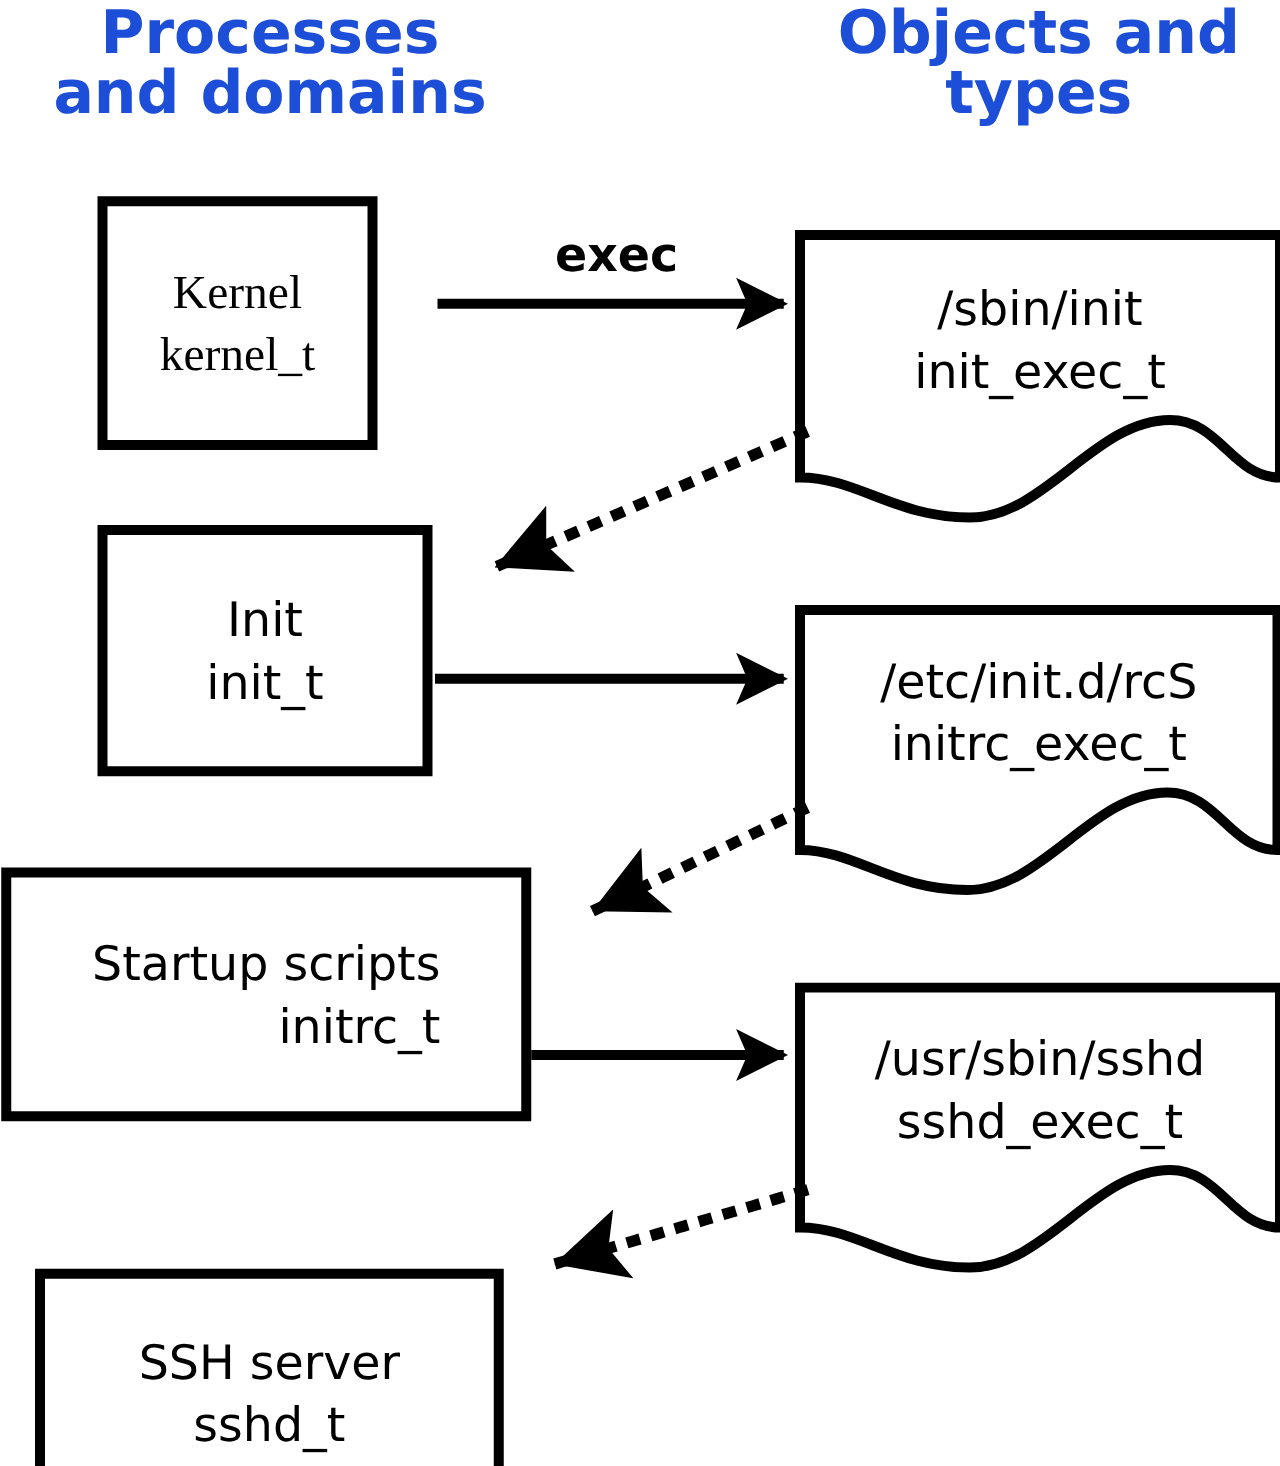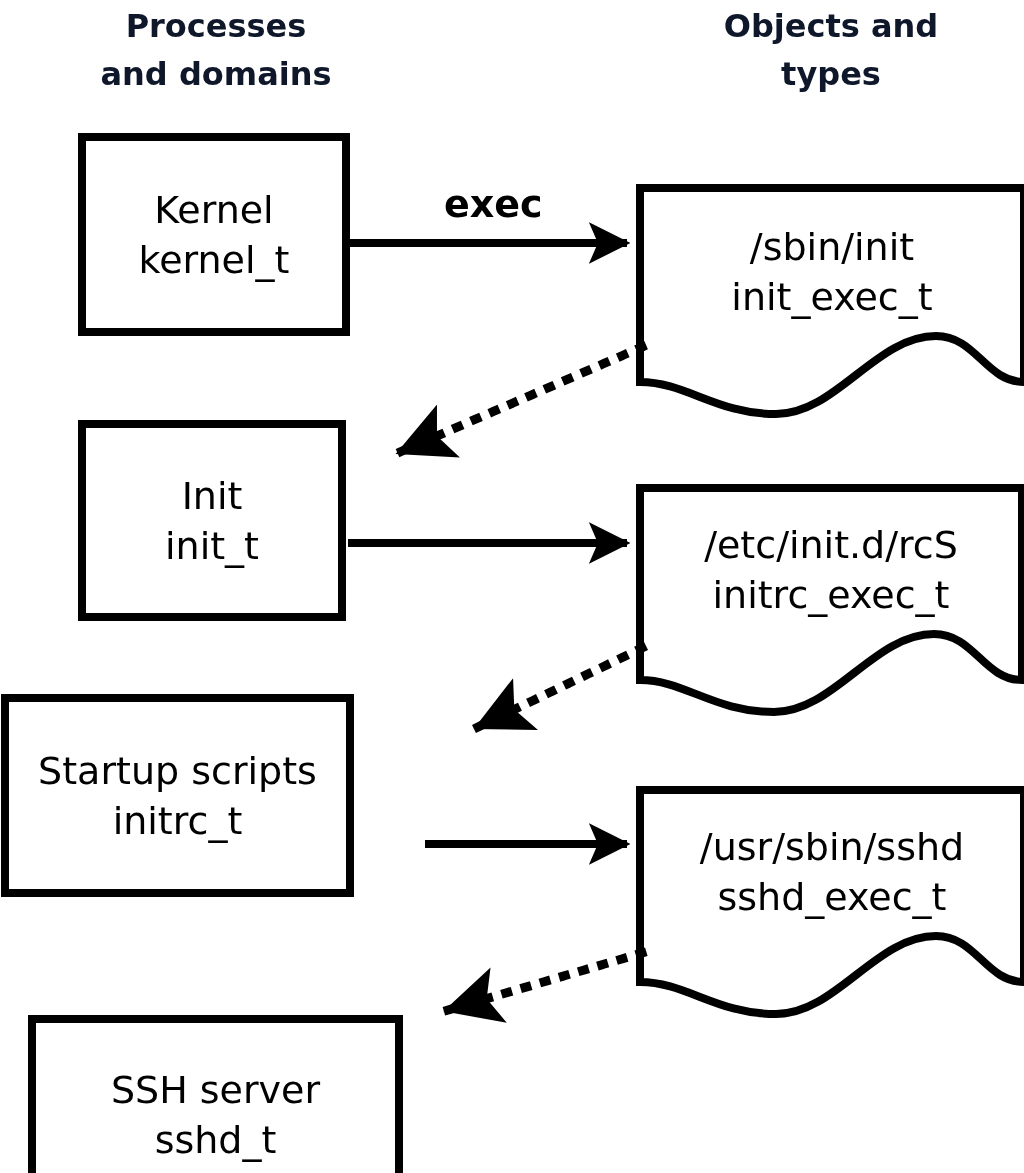--- a/index.html
+++ b/index.html
@@ -11,24 +11,24 @@
     position: relative;
     width: 1024px;
     height: 1173px;
     background: #ffffff;
     font-family: "DejaVu Sans", sans-serif;
     overflow: hidden;
   }
   .col-title {
     position: absolute;
     font-weight: bold;
-    font-size: 32px;
+    font-size: 48px;
     line-height: 48px;
     text-align: center;
-    color: #0f172a;
+    color: #1d4ed8;
     white-space: pre-line;
   }
   #title-left  { left: 26px;  top: 2px;  width: 380px; }
   #title-right { left: 640px; top: 2px;  width: 382px; }
 
   .proc-box {
     position: absolute;
     box-sizing: border-box;
     border: 8px solid #000000;
     background: #ffffff;
@@ -78,27 +78,27 @@
 </head>
 <body>
 
 <div id="canvas">
 
   <div class="col-title" id="title-left">Processes
 and domains</div>
   <div class="col-title" id="title-right">Objects and
 types</div>
 
-  <div class="proc-box" style="left:78px; top:133px; width:272px; height:203px;">Kernel
+  <div class="proc-box" style="left:78px; top:157px; width:224px; height:203px;font-family:Liberation Serif, serif;">Kernel
 kernel_t</div>
 
   <div class="proc-box" style="left:78px; top:420px; width:268px; height:201px;">Init
 init_t</div>
 
-  <div class="proc-box" style="left:1px; top:694px; width:353px; height:203px;">Startup scripts
+  <div class="proc-box" style="left:1px; top:694px; width:424px; height:203px;text-align:right;">Startup scripts
 initrc_t</div>
 
   <div class="proc-box" style="left:28px; top:971px; width:375px; height:200px;margin-top:44px;">SSH server
 sshd_t</div>
 
   <div class="doc-shape" style="left:636px; top:184px; width:392px; height:242px;">
     <svg width="392" height="242" viewBox="0 0 392 242" aria-hidden="true">
       <path d="M 4 4 L 388 4 L 388 198 C 350 198 340 152 300 152 C 240 152 200 230 140 230 C 80 230 50 198 4 198 Z" fill="#ffffff" stroke="#000000" stroke-width="8" stroke-linejoin="miter"></path>
     </svg>
     <div class="doc-label" style="top:38px;">/sbin/init

